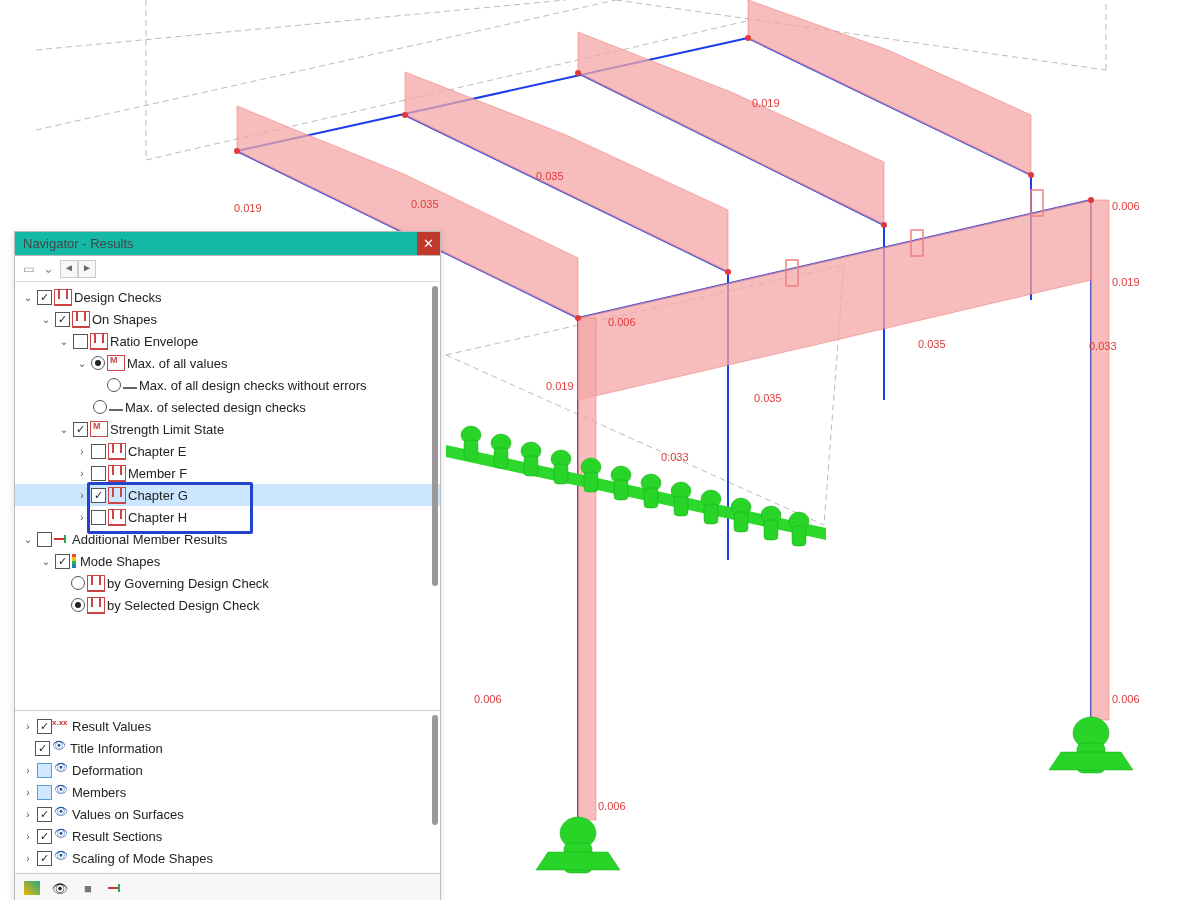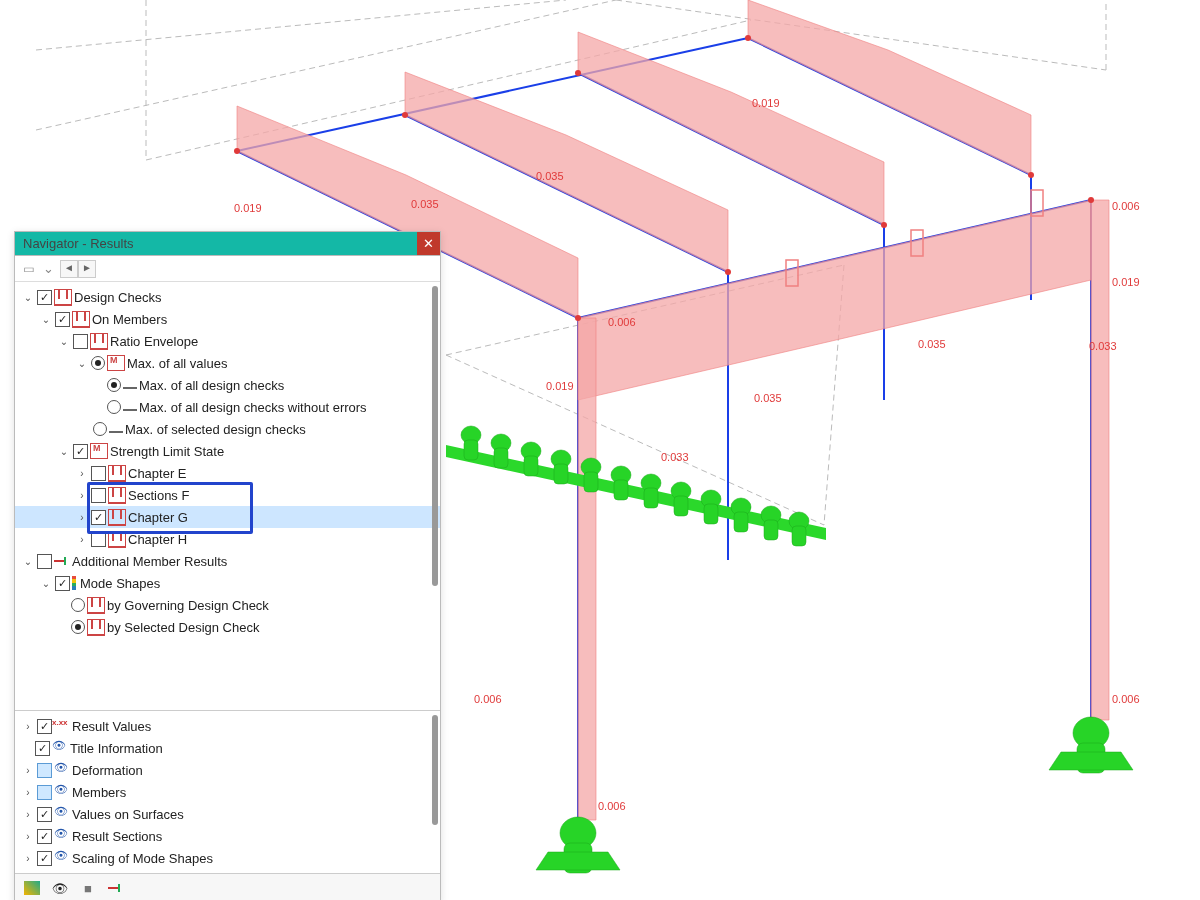--- a/index.html
+++ b/index.html
@@ -195,48 +195,40 @@
           <span class="caret">⌄</span>
         <span class="cbox">✓</span>
           <span class="mini-icon frame"></span>
         <span>Design Checks</span>
       </div>
       <div class="tree-row">
         <span class="sp" style="width:22px"></span>
           <span class="caret">⌄</span>
         <span class="cbox">✓</span>
           <span class="mini-icon frame"></span>
-        <span>On Members</span>
+        <span>On Shapes</span>
       </div>
       <div class="tree-row">
         <span class="sp" style="width:40px"></span>
           <span class="caret">⌄</span>
         <span class="cbox"></span>
           <span class="mini-icon frame"></span>
         <span>Ratio Envelope</span>
       </div>
       <div class="tree-row">
         <span class="sp" style="width:58px"></span>
           <span class="caret">⌄</span>
         <span class="radio">
             <span class="dot"></span>
           </span>
           <span class="mini-icon mcheck"></span>
         <span>Max. of all values</span>
       </div>
       <div class="tree-row">
         <span class="sp" style="width:90px"></span>
-        <span class="radio">
-            <span class="dot"></span>
-          </span>
-          <span class="mini-icon dash"></span>
-        <span>Max. of all design checks</span>
-      </div>
-      <div class="tree-row">
-        <span class="sp" style="width:90px"></span>
         <span class="radio"></span>
           <span class="mini-icon dash"></span>
         <span>Max. of all design checks without errors</span>
       </div>
       <div class="tree-row">
         <span class="sp" style="width:76px"></span>
         <span class="radio"></span>
           <span class="mini-icon dash"></span>
         <span>Max. of selected design checks</span>
       </div>
@@ -252,21 +244,21 @@
           <span class="caret">›</span>
         <span class="cbox"></span>
           <span class="mini-icon frame"></span>
         <span>Chapter E</span>
       </div>
       <div class="tree-row">
         <span class="sp" style="width:58px"></span>
           <span class="caret">›</span>
         <span class="cbox"></span>
           <span class="mini-icon frame"></span>
-        <span>Sections F</span>
+        <span>Member F</span>
       </div>
       <div class="tree-row sel">
         <span class="sp" style="width:58px"></span>
           <span class="caret">›</span>
         <span class="cbox">✓</span>
           <span class="mini-icon frame"></span>
         <span>Chapter G</span>
       </div>
       <div class="tree-row">
         <span class="sp" style="width:58px"></span>

